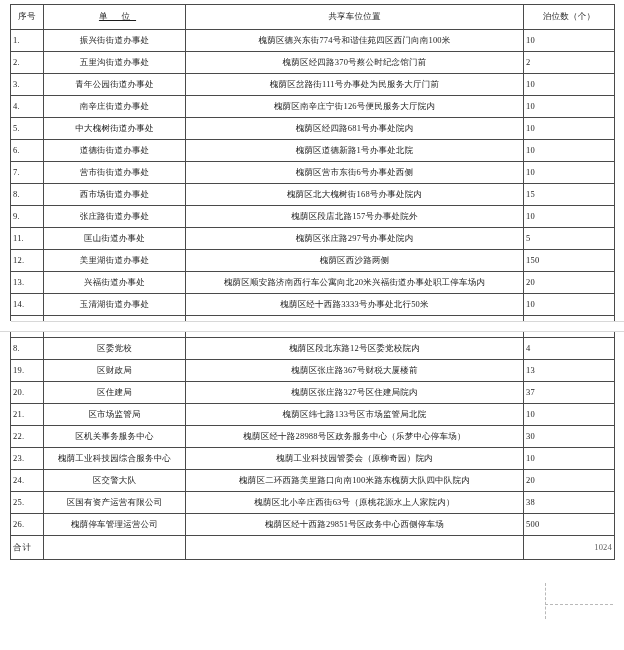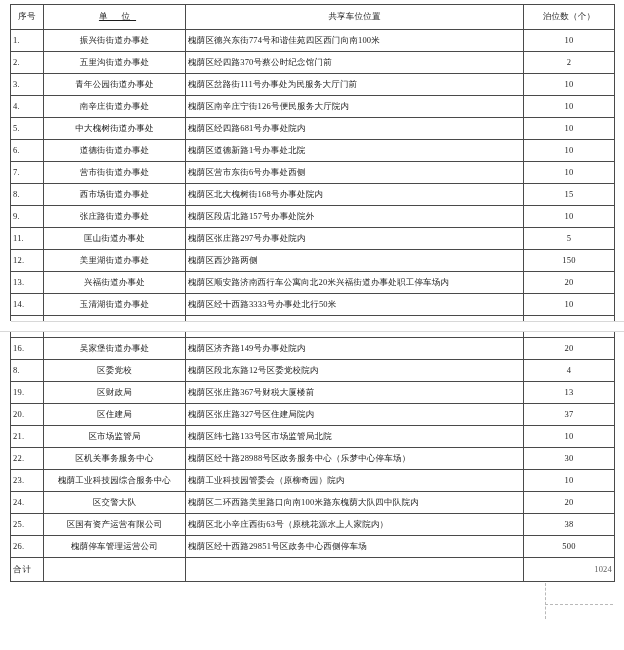--- a/index.html
+++ b/index.html
@@ -60,22 +60,22 @@
 
   tbody tr { height: 22px; }
   td.seq {
     text-align: left;
     padding-left: 5px;
     font-family: "Liberation Serif", serif;
     font-size: 8.5px;
     color: #2a2a2a;
   }
   td.unit { text-align: center; }
-  td.loc { text-align: left; }
-  td.num { text-align: center; }
+  td.loc { text-align: center; }
+  td.num { }
 
   tr.total-row { height: 24px; }
   tr.total-row td.seq { letter-spacing: 1px; margin-top: 40px; }
   tr.total-row td.unit,
   tr.total-row td.loc { text-align: center; }
   tr.total-row td.num { text-align: right; color: #5d5d5d; }
 
   
   .page-gap {
     position: absolute;
@@ -214,26 +214,20 @@
             <td class="loc">槐荫区经十西路3333号办事处北行50米</td>
             <td class="num">10</td>
           </tr>
           <tr>
             <td class="seq">15.</td>
             <td class="unit">腊山街道办事处</td>
             <td class="loc">槐荫区济兖路462号办事处综治中心院内</td>
             <td class="num">20</td>
           </tr>
           <tr>
-            <td class="seq">16.</td>
-            <td class="unit">吴家堡街道办事处</td>
-            <td class="loc">槐荫区济齐路149号办事处院内</td>
-            <td class="num">20</td>
-          </tr>
-          <tr>
             <td class="seq">8.</td>
             <td class="unit">区委党校</td>
             <td class="loc">槐荫区段北东路12号区委党校院内</td>
             <td class="num">4</td>
           </tr>
           <tr>
             <td class="seq">19.</td>
             <td class="unit">区财政局</td>
             <td class="loc">槐荫区张庄路367号财税大厦楼前</td>
             <td class="num">13</td>

